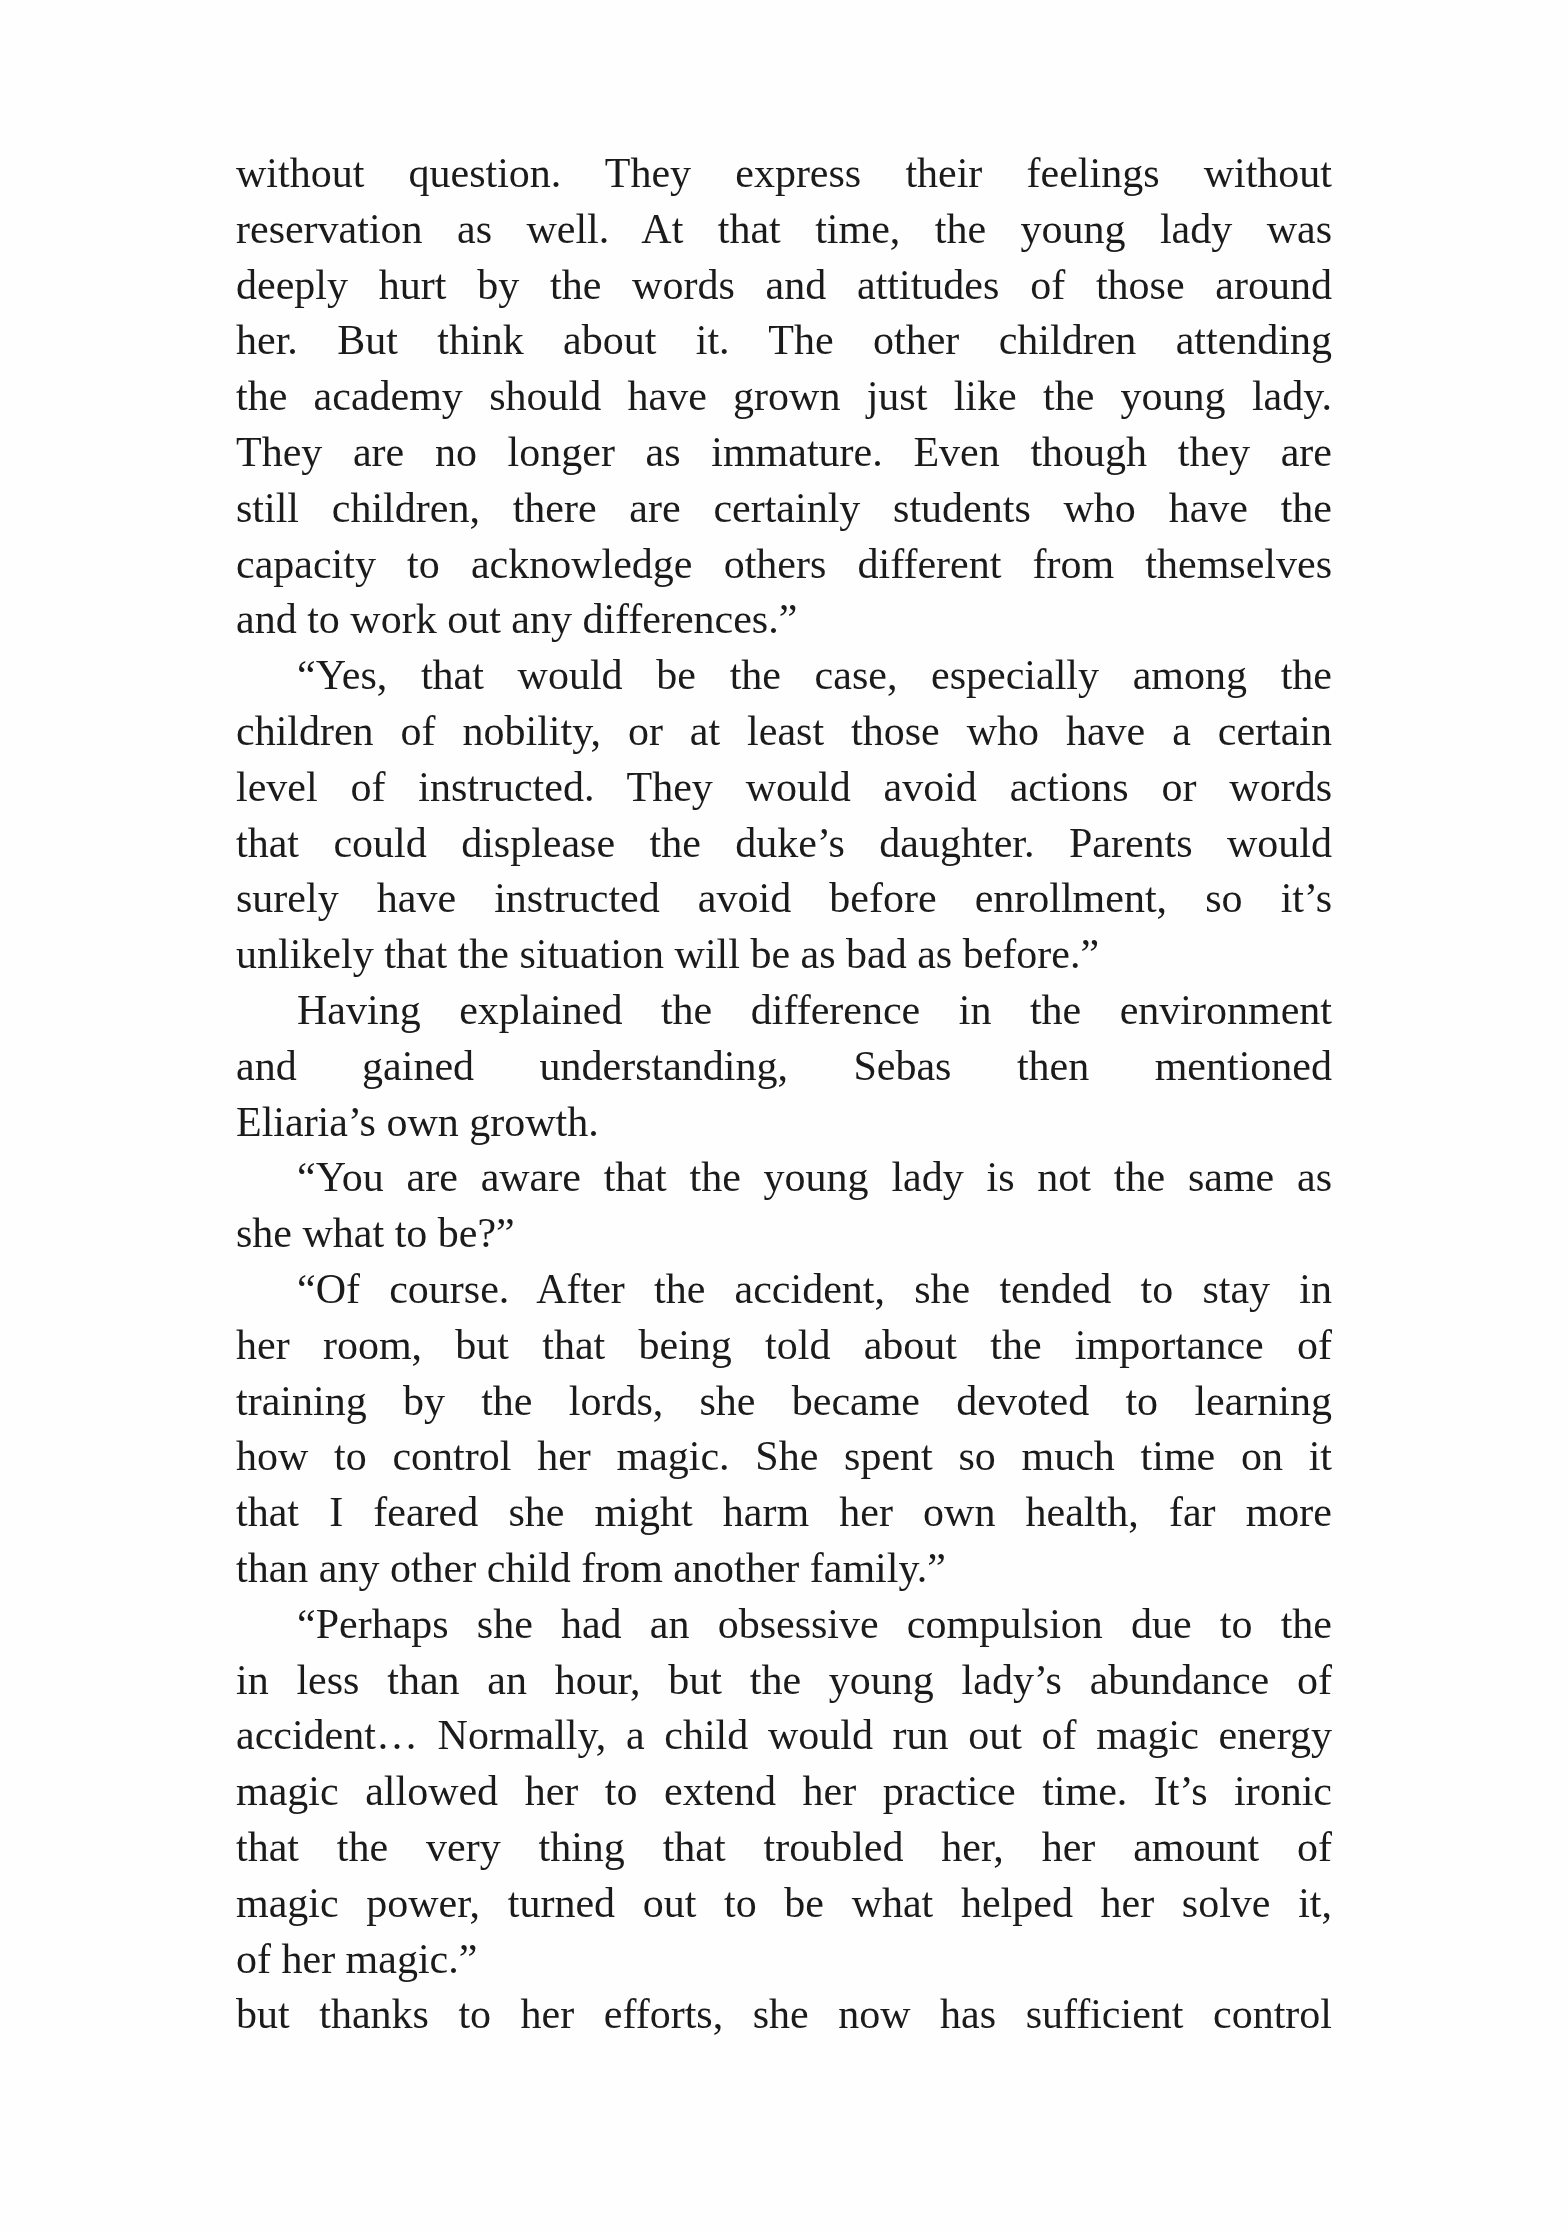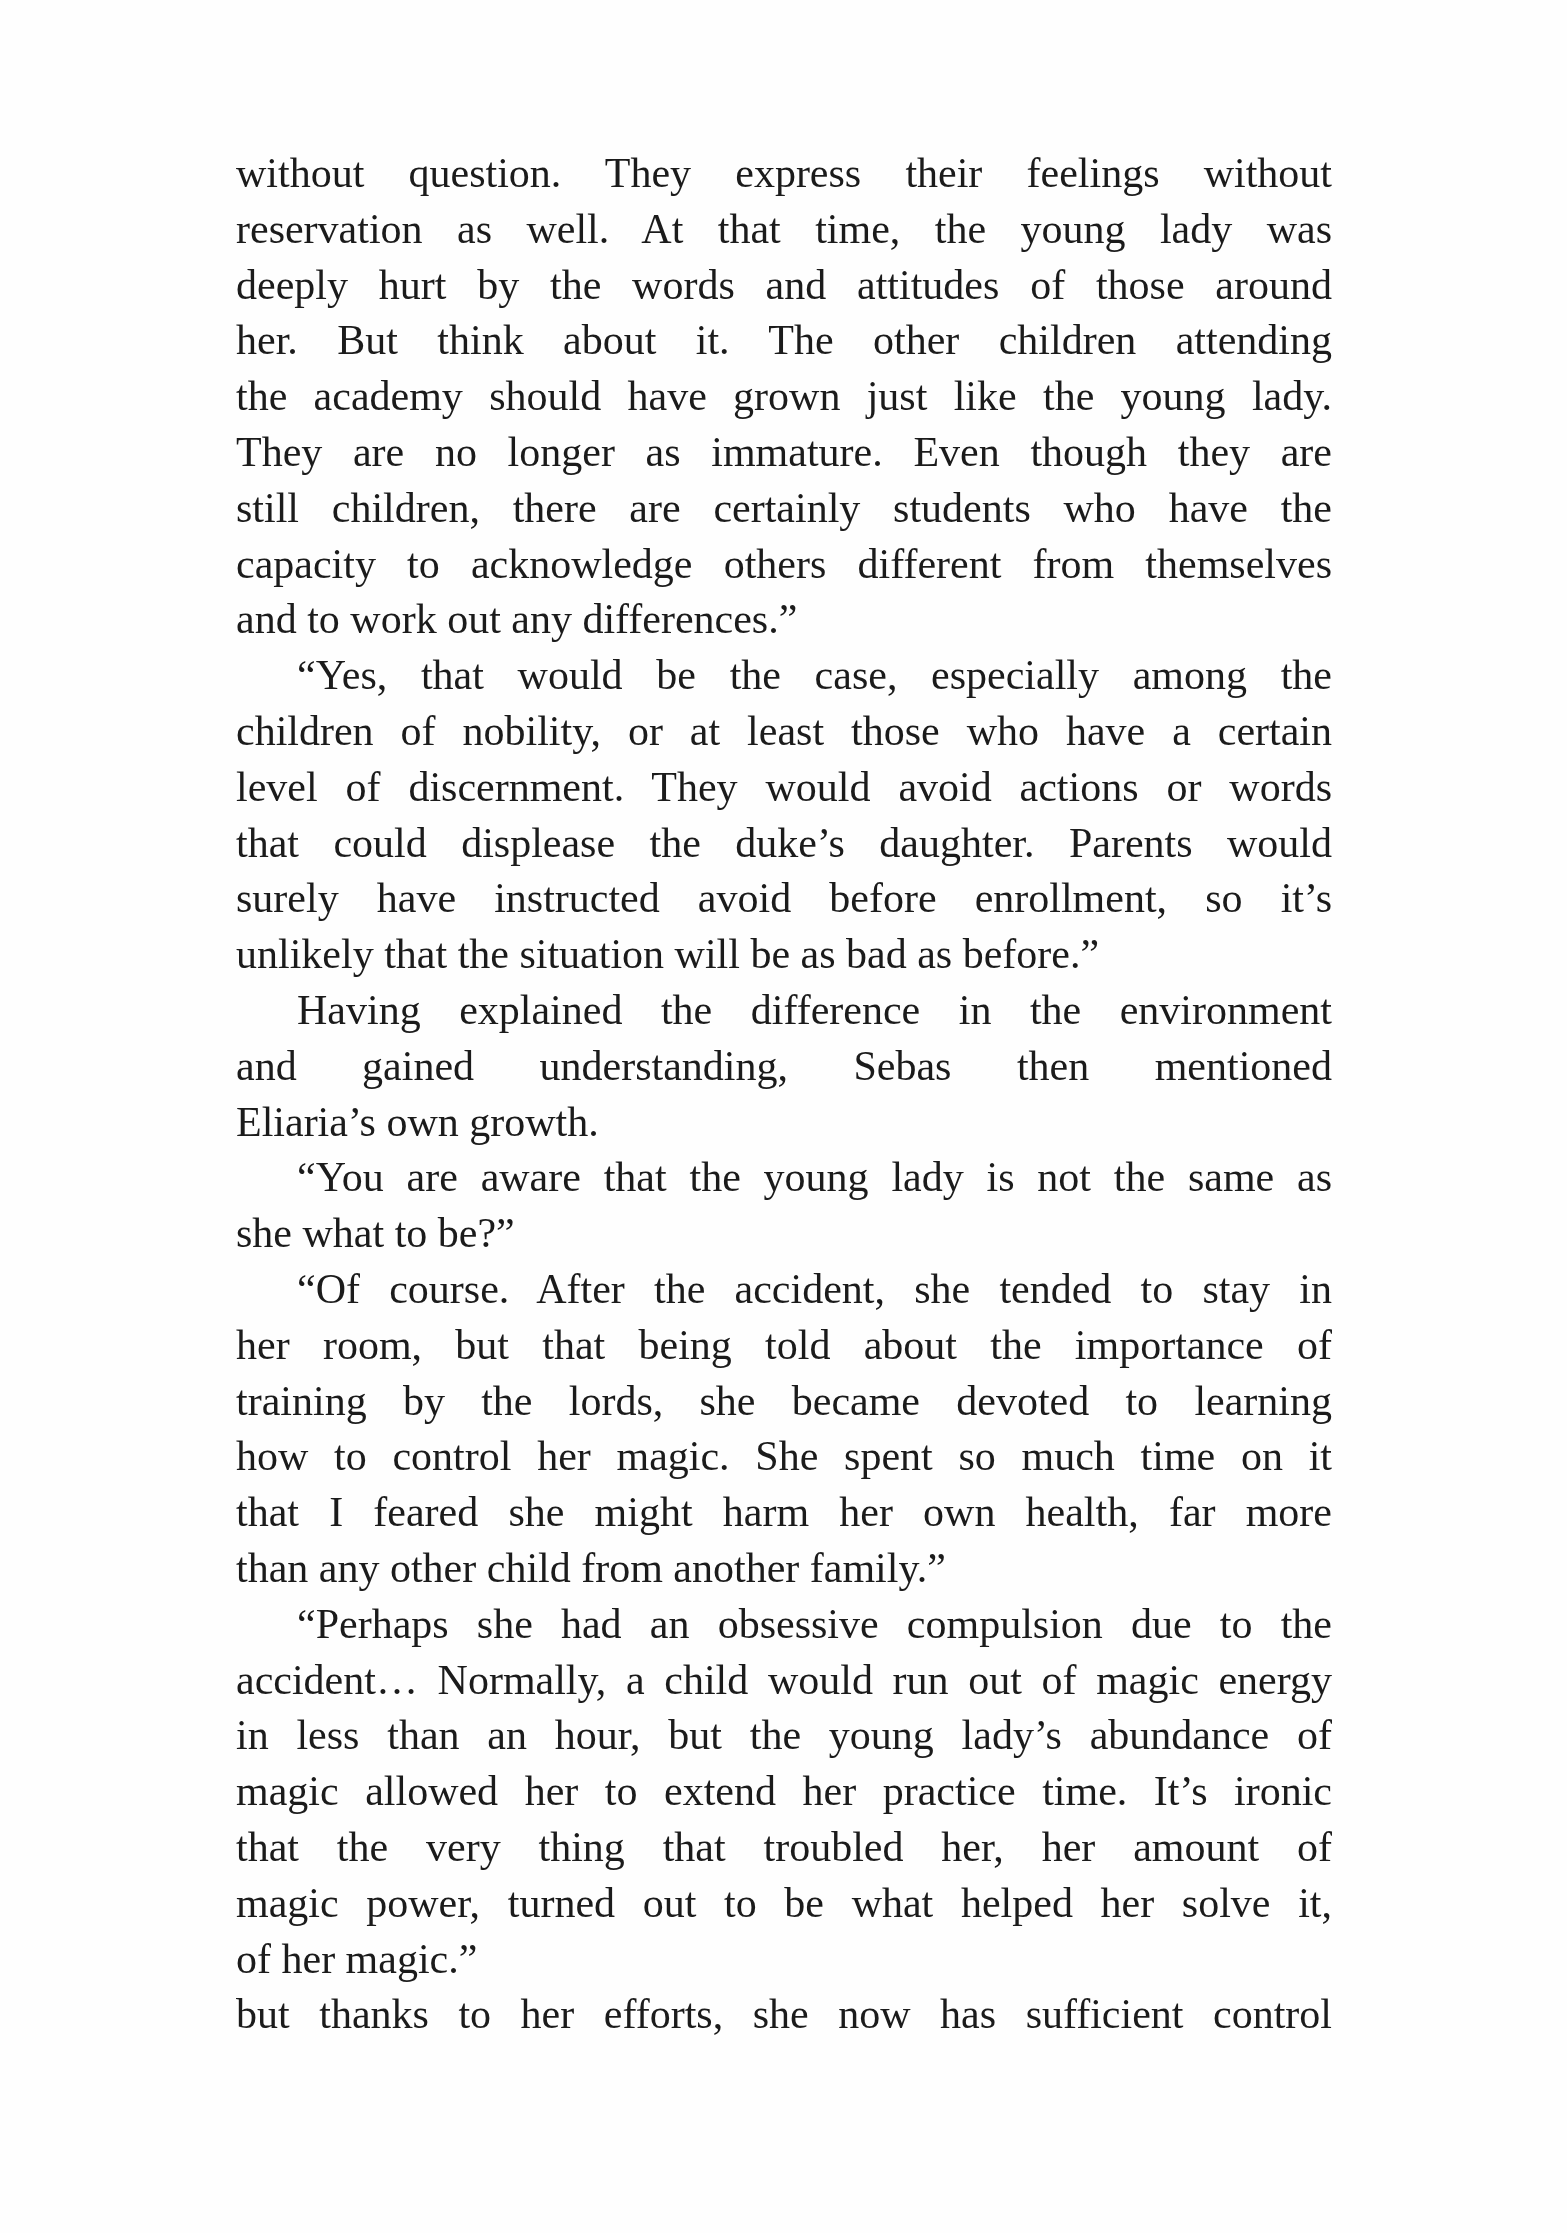--- a/index.html
+++ b/index.html
@@ -47,37 +47,37 @@
       <p class="line">reservation as well. At that time, the young lady was</p>
       <p class="line">deeply hurt by the words and attitudes of those around</p>
       <p class="line">her. But think about it. The other children attending</p>
       <p class="line">the academy should have grown just like the young lady.</p>
       <p class="line">They are no longer as immature. Even though they are</p>
       <p class="line">still children, there are certainly students who have the</p>
       <p class="line">capacity to acknowledge others different from themselves</p>
       <p class="line para-end">and to work out any differences.”</p>
       <p class="line indent">“Yes, that would be the case, especially among the</p>
       <p class="line">children of nobility, or at least those who have a certain</p>
-      <p class="line">level of discernment. They would avoid actions or words</p>
+      <p class="line">level of instructed. They would avoid actions or words</p>
       <p class="line">that could displease the duke’s daughter. Parents would</p>
       <p class="line">surely have instructed avoid before enrollment, so it’s</p>
       <p class="line para-end">unlikely that the situation will be as bad as before.”</p>
       <p class="line indent">Having explained the difference in the environment</p>
       <p class="line">and gained understanding, Sebas then mentioned</p>
       <p class="line para-end">Eliaria’s own growth.</p>
       <p class="line indent">“You are aware that the young lady is not the same as</p>
       <p class="line para-end">she what to be?”</p>
       <p class="line indent">“Of course. After the accident, she tended to stay in</p>
       <p class="line">her room, but that being told about the importance of</p>
       <p class="line">training by the lords, she became devoted to learning</p>
       <p class="line">how to control her magic. She spent so much time on it</p>
       <p class="line">that I feared she might harm her own health, far more</p>
       <p class="line para-end">than any other child from another family.”</p>
       <p class="line indent">“Perhaps she had an obsessive compulsion due to the</p>
+      <p class="line">in less than an hour, but the young lady’s abundance of</p>
       <p class="line">accident… Normally, a child would run out of magic energy</p>
-      <p class="line">in less than an hour, but the young lady’s abundance of</p>
       <p class="line">magic allowed her to extend her practice time. It’s ironic</p>
       <p class="line">that the very thing that troubled her, her amount of</p>
       <p class="line">magic power, turned out to be what helped her solve it,</p>
       <p class="line para-end">of her magic.”</p>
       <p class="line">but thanks to her efforts, she now has sufficient control</p>
     </div>
 </div>
 
 </body></html>

